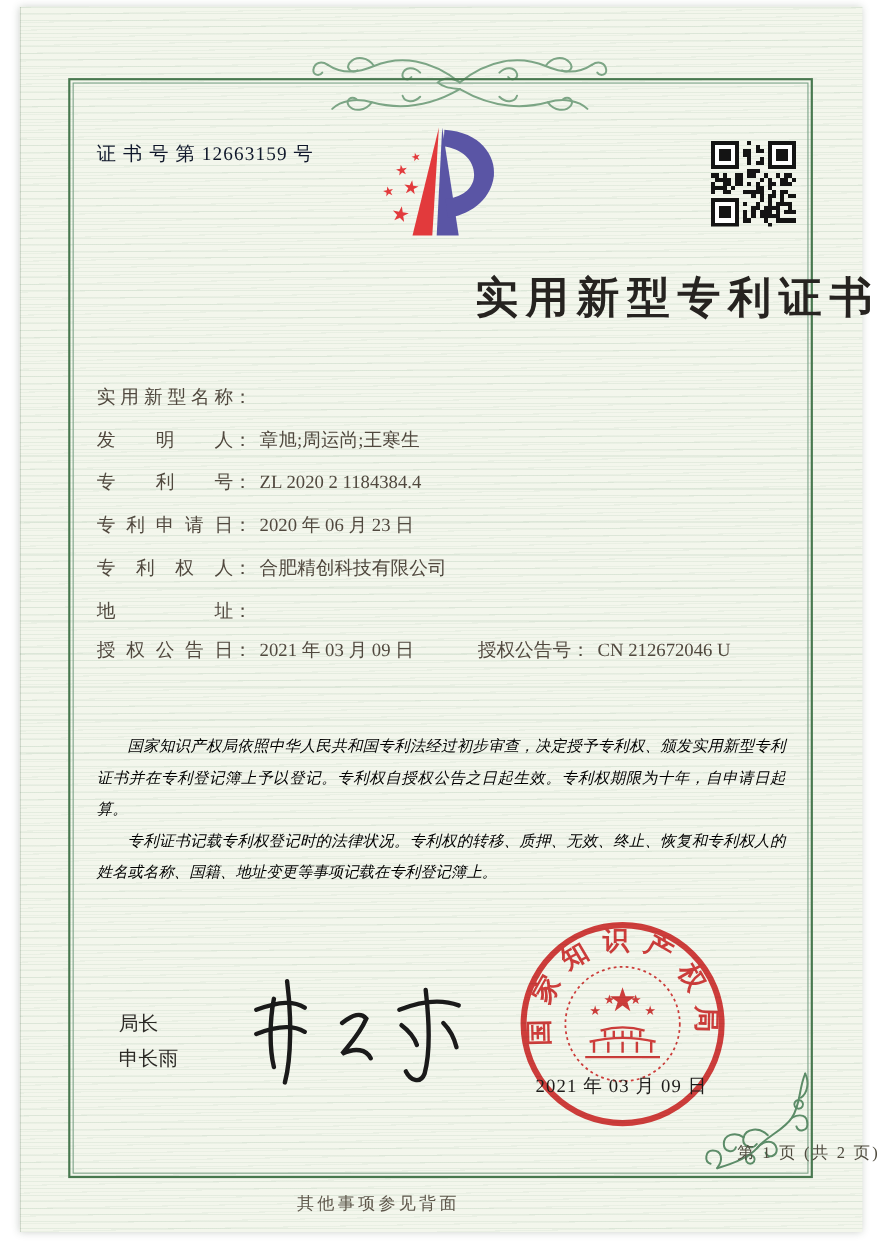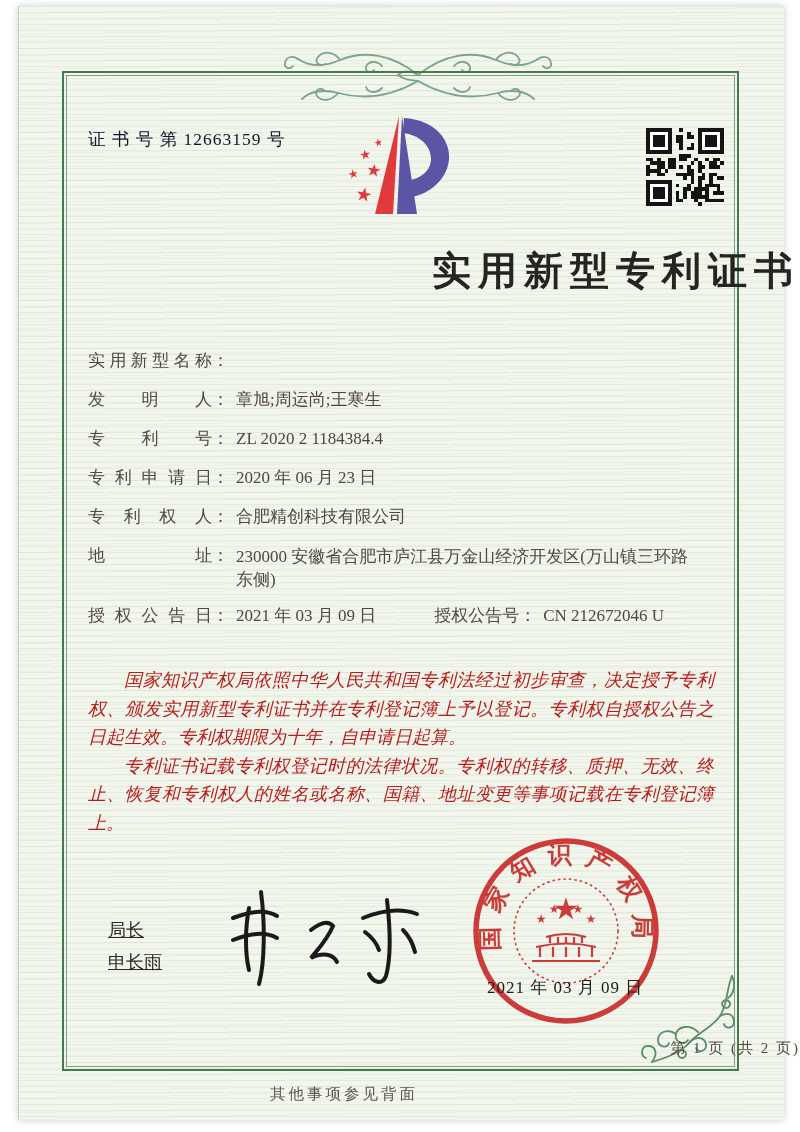--- a/index.html
+++ b/index.html
@@ -34,26 +34,26 @@
   .fields{position:absolute;left:88px;top:350px;width:620px;color:#50483e;font-size:17px;}
   .frow{display:flex;line-height:21px;margin-bottom:18px;align-items:flex-start;}
   .flabel{width:124px;flex:0 0 124px;text-align:justify;text-align-last:justify;}
   .fcolon{flex:0 0 auto;}
   .fvalue{margin-left:7px;}
   .frow-address .fvalue{max-width:455px;line-height:23px;}
   .frow-address{margin-bottom:14px;}
   .grant-pair2{margin-left:58px;display:flex;}
   .paras{
     position:absolute;left:88px;top:666px;width:626px;
-    font-size:18px;line-height:28.5px;color:#b91c1c;font-style:italic;text-align:justify;
+    font-size:14px;line-height:28.5px;color:#000000;font-style:italic;text-align:justify;
   }
   .paras p{margin:0;text-indent:2em;}
   .signer{position:absolute;left:108px;top:914px;font-size:18px;color:#2c2a26;
     font-family:"Liberation Sans","DejaVu Sans",sans-serif;}
-  .signer div{line-height:32px;text-decoration:underline;}
+  .signer div{line-height:32px;}
   .sig-svg{position:absolute;left:215px;top:882px;width:225px;height:110px;}
   .seal{position:absolute;left:468px;top:833px;width:196px;height:196px;opacity:.93;
     mix-blend-mode:multiply;}
   .seal-date{
     position:absolute;left:455px;top:976px;width:220px;text-align:center;
     font-size:17px;color:#1c1b19;letter-spacing:1px;z-index:6;
   }
   .page-footer{
     position:absolute;left:0;top:1039px;width:800px;text-align:right;
     font-size:15px;color:#4e4a3e;letter-spacing:2px;
@@ -276,21 +276,20 @@
     <span class="fvalue">2020 年 06 月 23 日</span>
   </div>
   <div class="frow">
     <span class="flabel">专利权人</span>
       <span class="fcolon">：</span>
     <span class="fvalue">合肥精创科技有限公司</span>
   </div>
   <div class="frow frow-address">
     <span class="flabel">地址</span>
       <span class="fcolon">：</span>
-    <span class="fvalue">230000 安徽省合肥市庐江县万金山经济开发区(万山镇三环路东侧)</span>
   </div>
   <div class="frow">
     <span class="flabel">授权公告日</span>
       <span class="fcolon">：</span>
     <span class="fvalue">2021 年 03 月 09 日</span>
     <span class="grant-pair2">
       <span>授权公告号</span>
         <span>：</span>
       <span class="fvalue">CN 212672046 U</span>
     </span>

